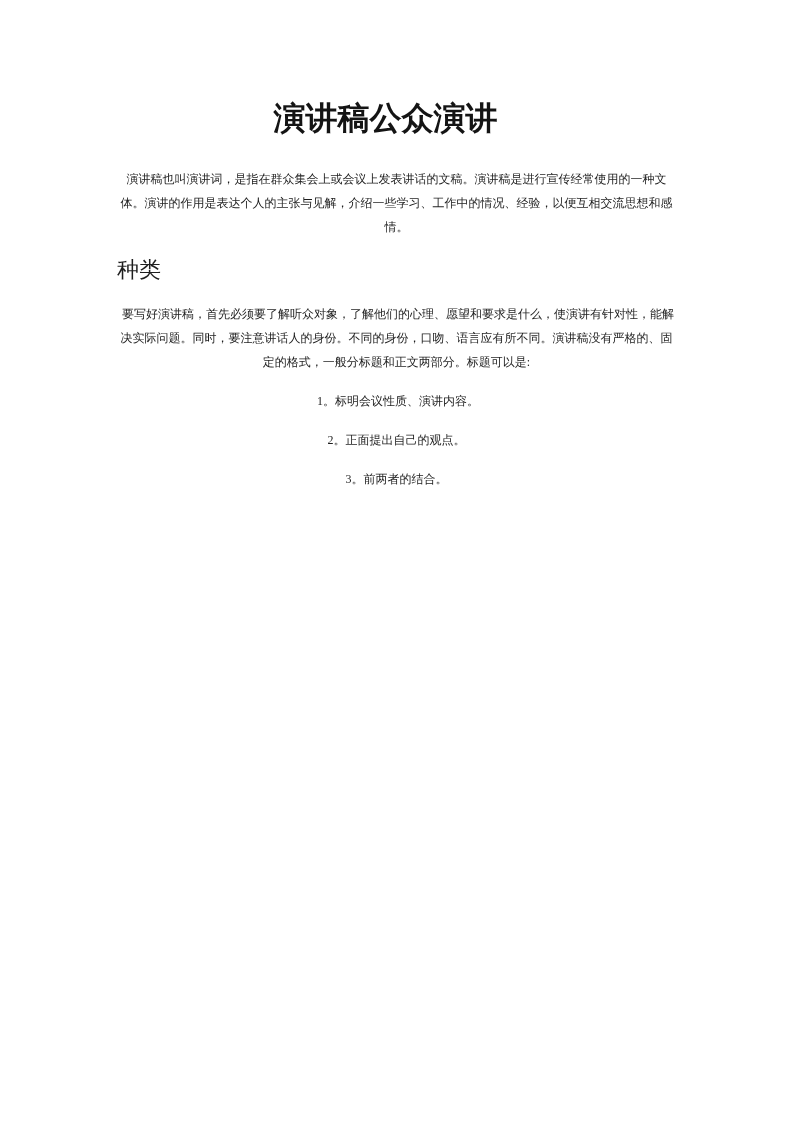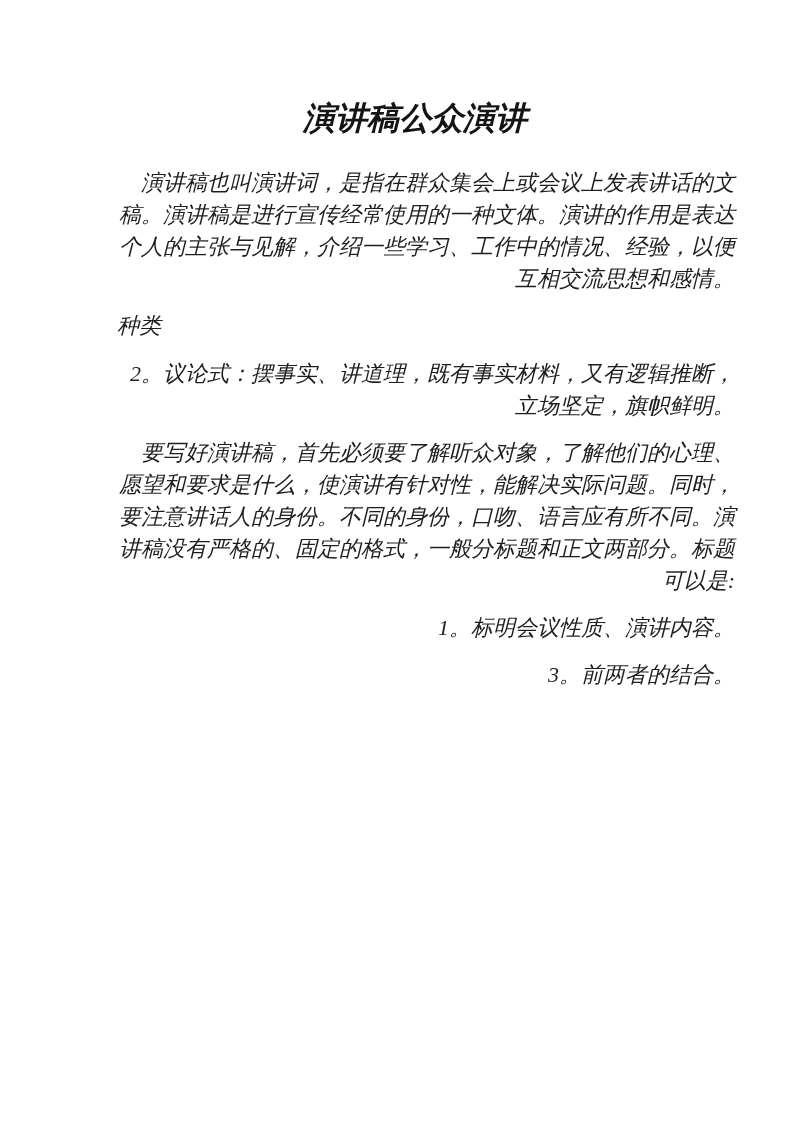--- a/index.html
+++ b/index.html
@@ -9,37 +9,36 @@
   }
   .page {
     position: relative;
     width: 793px;
     height: 1122px;
     margin: 0 auto;
     background: #ffffff;
     color: #1e1e1e;
     font-family: "Liberation Serif", "DejaVu Serif", serif;
     box-sizing: border-box;
-    padding: 0 58px 0 117px;
+    padding: 0 117px 0 117px;
     overflow: hidden;
-    font-style: italic;
   }
   .doc-title {
     font-size: 32px;
     font-weight: bold;
     line-height: 45px;
     text-align: center;
     margin: 96px -95px 26px -117px;
     color: #141414;
   }
   .para {
-    font-size: 22px;
-    line-height: 32px;
+    font-size: 12px;
+    line-height: 24px;
     margin: 0 0 15px 0;
-    text-align: right;
+    text-align: center;
     white-space: pre-wrap;
     word-break: break-all;
   }
   .subheading {
     font-size: 22px;
     line-height: 32.5px;
     margin: 0 0 15px 0;
     font-weight: normal;
     white-space: pre-wrap;
   }
@@ -50,24 +49,24 @@
 <div class="page">
 
   <h1 class="doc-title">演讲稿公众演讲</h1>
 
   <p class="para">演讲稿也叫演讲词，是指在群众集会上或会议上发表讲话的文稿。演讲稿是进行宣传经常使用的一种文体。演讲的作用是表达个人的主张与见解，介绍一些学习、工作中的情况、经验，以便互相交流思想和感情。</p>
 
 
   <h2 class="subheading">种类</h2>
 
 
-  <p class="para"> 2。议论式：摆事实、讲道理，既有事实材料，又有逻辑推断，立场坚定，旗帜鲜明。</p>
 
 
 
   <p class="para"> 要写好演讲稿，首先必须要了解听众对象，了解他们的心理、愿望和要求是什么，使演讲有针对性，能解决实际问题。同时，要注意讲话人的身份。不同的身份，口吻、语言应有所不同。演讲稿没有严格的、固定的格式，一般分标题和正文两部分。标题可以是:</p>
 
   <p class="para"> 1。标明会议性质、演讲内容。</p>
 
+  <p class="para">2。正面提出自己的观点。</p>
 
   <p class="para">3。前两者的结合。</p>
 
 </div>
 
 </body></html>

